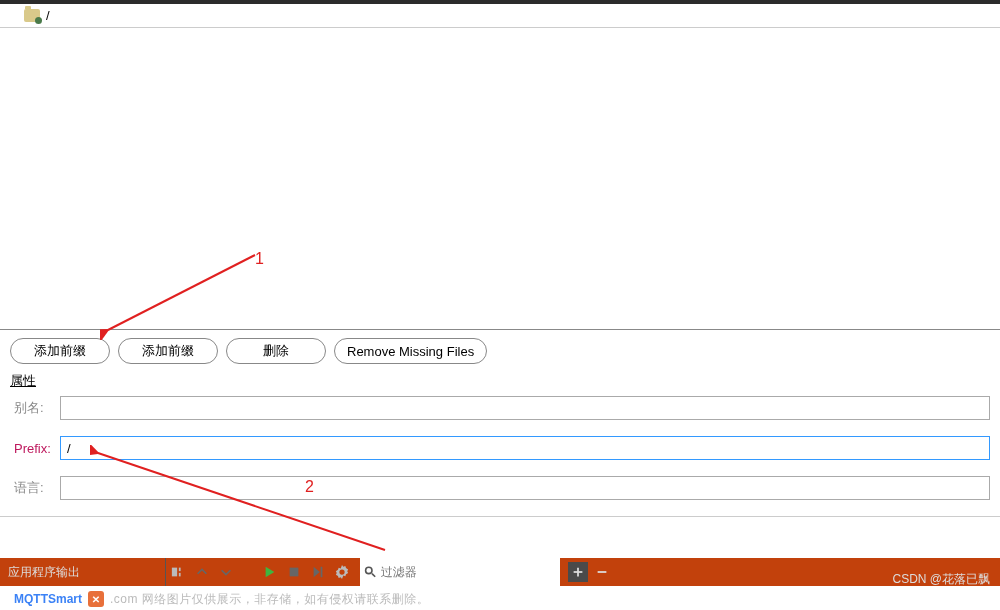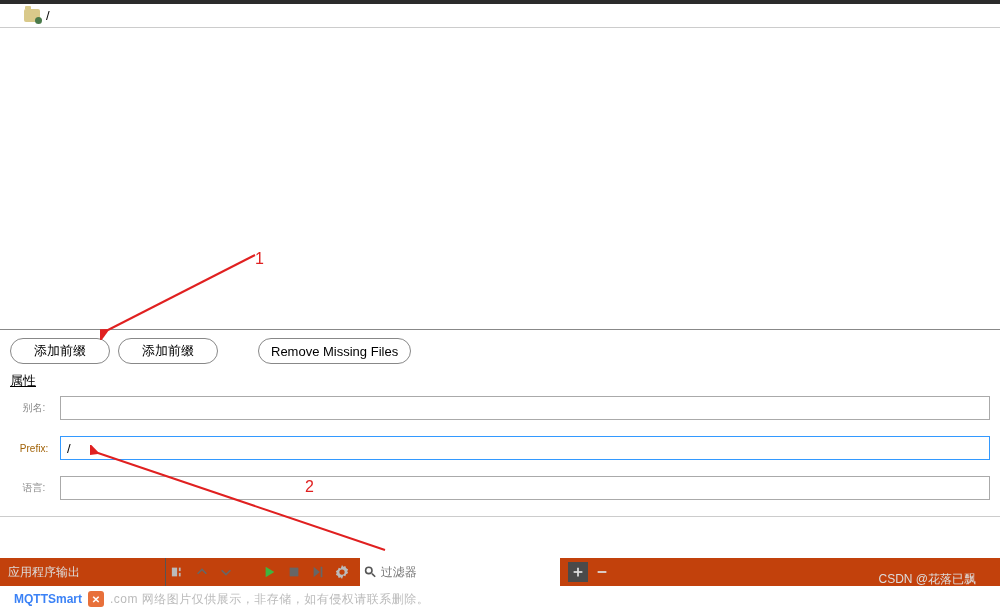--- a/index.html
+++ b/index.html
@@ -9,48 +9,48 @@
 
 .path-bar { height: 24px; border-bottom: 1px solid #ccc; display: flex; align-items: center; padding-left: 24px; gap: 6px; font-size: 13px; }
 .folder-icon { width: 16px; height: 13px; background: #d9c98a; border-radius: 2px; position: relative; }
 .folder-icon::before { content:""; position:absolute; top:-3px; left:1px; width:6px; height:3px; background:#d9c98a; border-radius:1px 1px 0 0; }
 .folder-icon .dot { position:absolute; right:-2px; bottom:-2px; width:7px; height:7px; background:#4a7a4a; border-radius:50%; }
 
 .tree-area { height: 302px; border-bottom: 1px solid #888; position: relative; }
 
 .button-row { display: flex; gap: 8px; padding: 8px 10px 6px; }
 .btn { min-width: 100px; height: 26px; font-size: 13px; background: #fff; border: 1px solid #888; border-radius: 13px; padding: 0 12px; cursor: pointer; }
-.btn-wide { min-width: 140px; margin-left: 32px; }
+.btn-wide { min-width: 140px; }
 
 .section-title { font-size: 13px; padding: 2px 10px 6px; text-decoration: underline; }
 
 .form { padding: 0 10px 0 14px; }
 .form-row { display: flex; align-items: center; margin-bottom: 16px; }
-.form-label { width: 46px; font-size: 10px; color: #888; text-align: center; padding-right: 6px; }
-.form-row.active .form-label { color: #a16207; }
+.form-label { width: 46px; font-size: 13px; color: #888; text-align: left; padding-right: 6px; }
+.form-row.active .form-label { color: #be185d; }
 .form-input { flex: 1; height: 24px; border: 1px solid #aaa; font-size: 13px; padding: 0 6px; background: #fff; }
 .form-input:disabled { background: #fff; color: #888; }
 .form-input.focused { border: 1px solid #3399ff; outline: none; }
 
 .spacer { height: 42px; border-top: 1px solid #ccc; }
 
 .bottom-bar { height: 28px; background: #c2410c; color: #ddd; display: flex; align-items: center; font-size: 12px; }
 .bb-label { padding-left: 8px; width: 165px; }
 .bb-sep { width: 1px; height: 28px; background: #555; }
 .bb-icon { width: 24px; height: 28px; display: flex; align-items: center; justify-content: center; color: #bbb; cursor: pointer; }
 .bb-icon.dim { color: #666; }
 .bb-play { color: #3fb53f; }
 .bb-search { width: 200px; height: 37px; background: #fff; display: flex; align-items: center; padding: 0 4px; gap: 4px; }
 .bb-search input { border: none; outline: none; font-size: 12px; width: 100%; color: #666; }
 
 .status-bar { height: 26px; display: flex; align-items: center; gap: 6px; padding-left: 14px; font-size: 12px; }
 .status-badge { width: 16px; height: 16px; background: #e8703a; border-radius: 3px; display: flex; align-items: center; justify-content: center; color: #fff; font-size: 10px; font-weight: bold; }
 .status-text { color: #bbb; letter-spacing: 0.5px; }
 
-.watermark { position: absolute; right: 24px; bottom: 22px; font-size: 12px; color: #ddd; }
+.watermark { position: absolute; right: 10px; bottom: 22px; font-size: 12px; color: #ddd; }
 
 
 .arrow { position: absolute; pointer-events: none; }
 .arrow-1 { left: 100px; top: 250px; width: 160px; height: 90px; }
 .arrow-2 { left: 90px; top: 445px; width: 300px; height: 110px; }
 .ann-label { position: absolute; color: #e02020; font-size: 16px; font-family: Arial; }
 .ann-1 { left: 255px; top: 250px; }
 .ann-2 { left: 305px; top: 478px; }
 
 
@@ -66,20 +66,21 @@
       <div class="dot"></div>
     </div>
   <span>/</span>
 </div>
 
 <div class="tree-area"></div>
 
 <div class="button-row">
   <button class="btn">添加前缀</button>
   <button class="btn">添加前缀</button>
+  <button class="btn">删除</button>
   <button class="btn btn-wide">Remove Missing Files</button>
 </div>
 
 <div class="section-title">属性</div>
 
 <div class="form">
   <div class="form-row">
     <div class="form-label">别名:</div>
     <input class="form-input" disabled="" value="" style="">
   </div>

